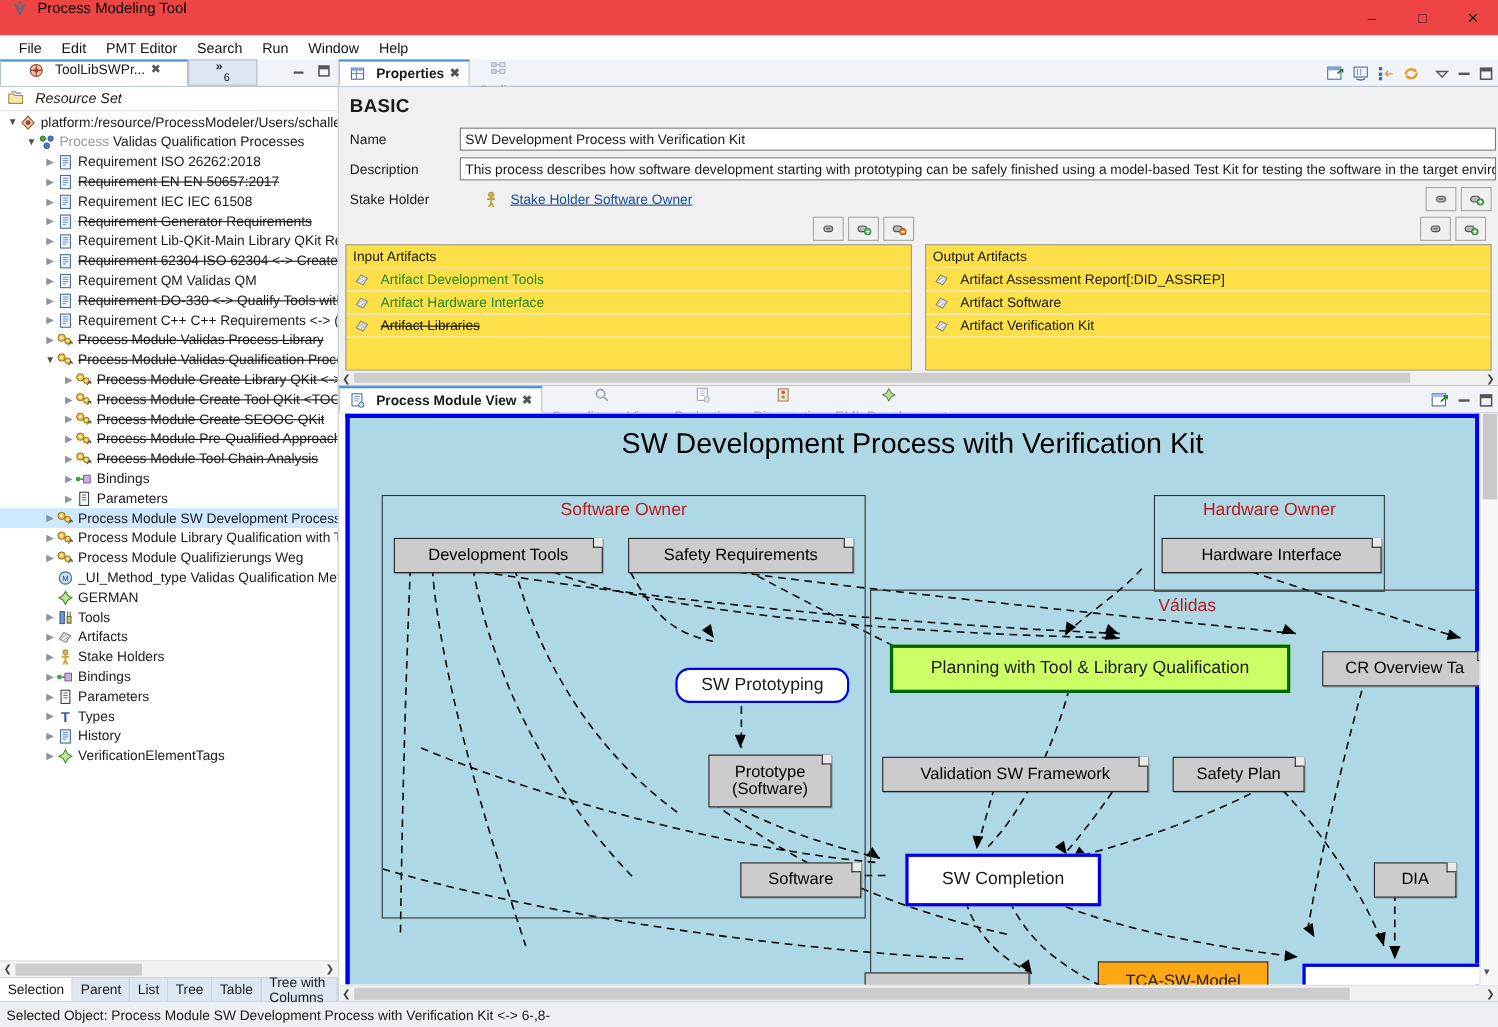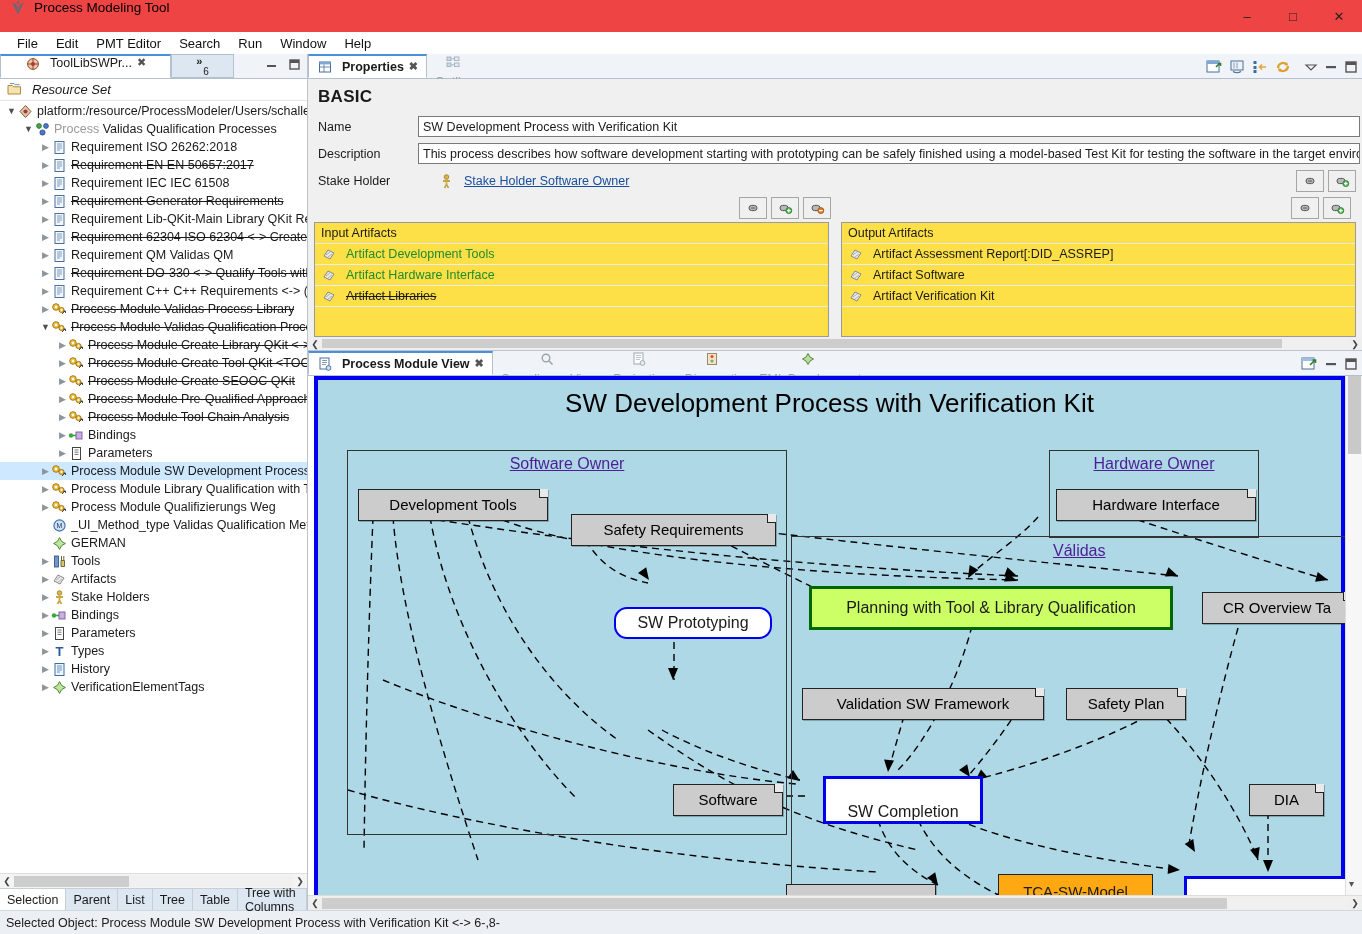--- a/index.html
+++ b/index.html
@@ -116,21 +116,21 @@
               background:#e9e9e9; border-left:1px solid #222; border-bottom:1px solid #222;}
   .dact{ position:absolute; background:#fff; border:3px solid #0000ee;
          display:flex;align-items:center;justify-content:center; font-size:16px;}
   .dround{ position:absolute; background:#fff; border:2px solid #0000ee; border-radius:13px;
            display:flex;align-items:center;justify-content:center; font-size:16px;margin-top:17px;}
   .dgreen{ position:absolute; background:#ccff66; border:3px solid #006600;
            display:flex;align-items:center;justify-content:center; font-size:16px;}
   .dorange{ position:absolute; background:#ffa812; border:1px solid #222;
             display:flex;align-items:center;justify-content:center; font-size:15px;}
   .dgroup{ position:absolute; border:1px solid #333; }
-  .dlabel{ position:absolute; font-size:16px; color:#4c1d95;text-decoration:underline; }
+  .dlabel{ position:absolute; font-size:16px; color:#b91c1c; }
   .dtitle{ position:absolute; font-size:26px; color:#000; }
 
   .hbar{ height:15px; background:#efefef; display:flex; align-items:center; border-top:1px solid #ddd;}
 
   
   .statusbar{ height:24px; background:#eceff4; display:flex; align-items:center;
               padding-left:6px; font-size:12.5px; border-top:1px solid #cfd6de;}
   svg{ display:block; }
 </style>
 </head>
@@ -947,51 +947,56 @@
               <div class="dgroup" style="left: 29px; top: 70px; width: 440px; height: 385px;"></div>
               <div class="dlabel" style="left: 29px; top: 75px; width: 440px; text-align: center;">Software Owner</div>
               <div class="dgroup" style="left: 731px; top: 70px; width: 210px; height: 88px;"></div>
               <div class="dlabel" style="left: 731px; top: 75px; width: 210px; text-align: center;">Hardware Owner</div>
               <div class="dgroup" style="left: 473px; top: 156px; width: 580px; height: 400px;"></div>
               <div class="dlabel" style="left: 735px; top: 162px;">Válidas</div>
               <div class="dbox" style="left: 40px; top: 109px; width: 190px; height: 32px;">
                 <span style="white-space: pre-line; line-height: 1.05;">Development Tools</span>
                 <span class="dog"></span>
               </div>
-              <div class="dbox" style="left: 253px; top: 109px; width: 205px; height: 32px; margin-top: 25px;">
+              <div class="dbox" style="left: 253px; top: 109px; width: 205px; height: 32px;">
                 <span style="white-space: pre-line; line-height: 1.05;">Safety Requirements</span>
                 <span class="dog"></span>
               </div>
               <div class="dbox" style="left: 738px; top: 109px; width: 200px; height: 32px;">
                 <span style="white-space: pre-line; line-height: 1.05;">Hardware Interface</span>
                 <span class="dog"></span>
               </div>
               <div class="dround" style="left: 296px; top: 210px; width: 158px; height: 32px;">
                 <span style="white-space: pre-line; line-height: 1.05;">SW Prototyping</span>
               </div>
               <div class="dgreen" style="left: 491px; top: 206px; width: 364px; height: 44px;">
                 <span style="white-space: pre-line; line-height: 1.05;">Planning with Tool &amp; Library Qualification</span>
               </div>
               <div class="dbox" style="left: 884px; top: 212px; width: 150px; height: 32px;">
                 <span style="white-space: pre-line; line-height: 1.05;">CR Overview Ta</span>
                 <span class="dog"></span>
               </div>
+              <div class="dbox" style="left: 326px; top: 306px; width: 112px; height: 48px;">
+                <span style="white-space: pre-line; line-height: 1.05;">Prototype
+(Software)</span>
+                <span class="dog"></span>
+              </div>
               <div class="dbox" style="left: 484px; top: 308px; width: 242px; height: 32px;">
                 <span style="white-space: pre-line; line-height: 1.05;">Validation SW Framework</span>
                 <span class="dog"></span>
               </div>
               <div class="dbox" style="left: 748px; top: 308px; width: 120px; height: 32px;">
                 <span style="white-space: pre-line; line-height: 1.05;">Safety Plan</span>
                 <span class="dog"></span>
               </div>
               <div class="dbox" style="left: 355px; top: 404px; width: 110px; height: 32px;">
                 <span style="white-space: pre-line; line-height: 1.05;">Software</span>
                 <span class="dog"></span>
               </div>
-              <div class="dact" style="left: 505px; top: 396px; width: 160px; height: 48px; align-items: flex-end;">
+              <div class="dact" style="left: 505px; top: 396px; width: 178px; height: 48px;">
                 <span style="white-space: pre-line; line-height: 1.05;">SW Completion</span>
               </div>
               <div class="dbox" style="left: 931px; top: 404px; width: 75px; height: 32px;">
                 <span style="white-space: pre-line; line-height: 1.05;">DIA</span>
                 <span class="dog"></span>
               </div>
               <div class="dorange" style="left: 680px; top: 494px; width: 155px; height: 36px;">
                 <span style="white-space: pre-line; line-height: 1.05;">TCA-SW-Model</span>
                 <span class="dog" style="background: rgb(255, 210, 122);"></span>
               </div>

